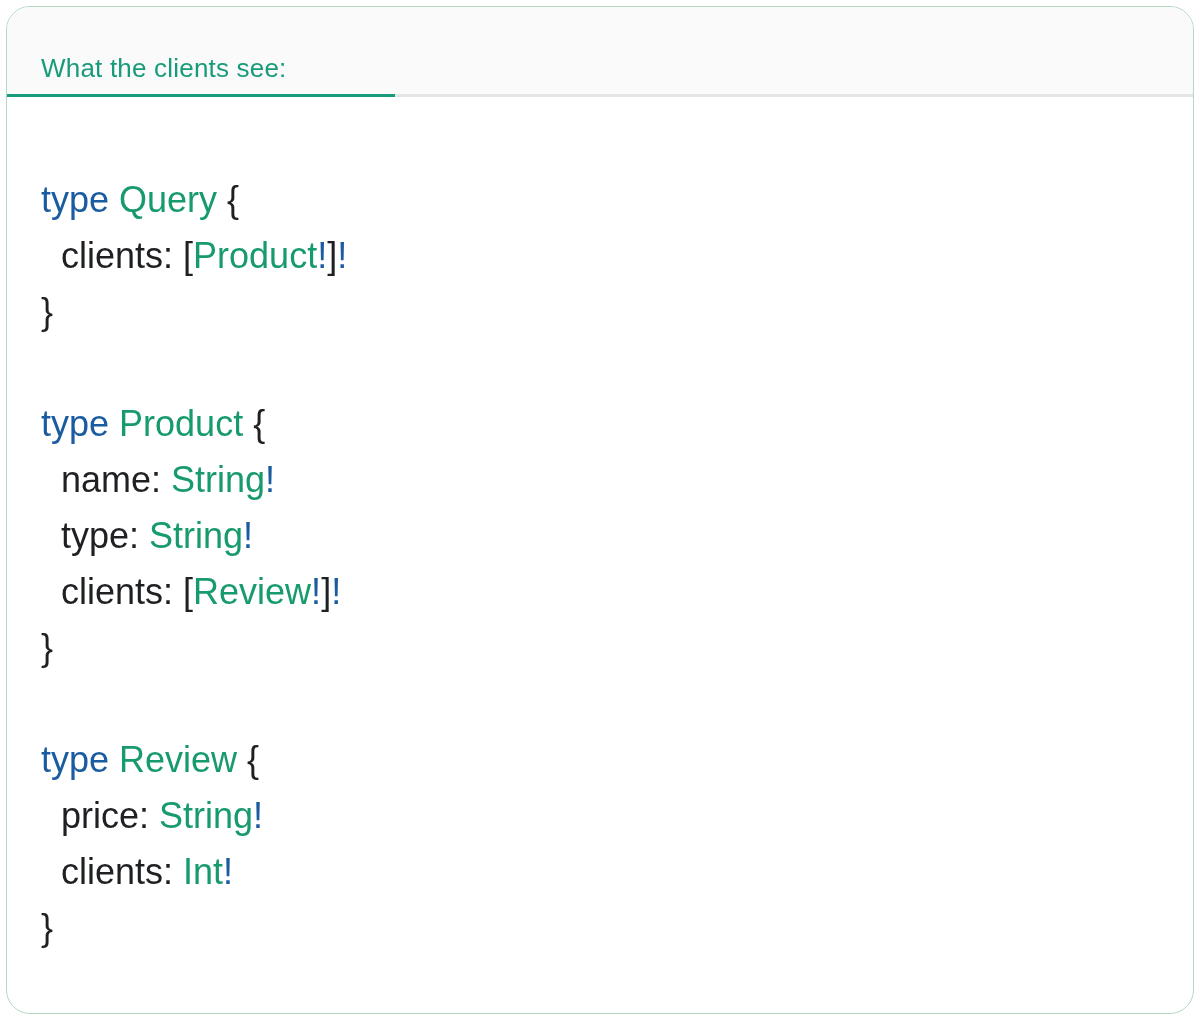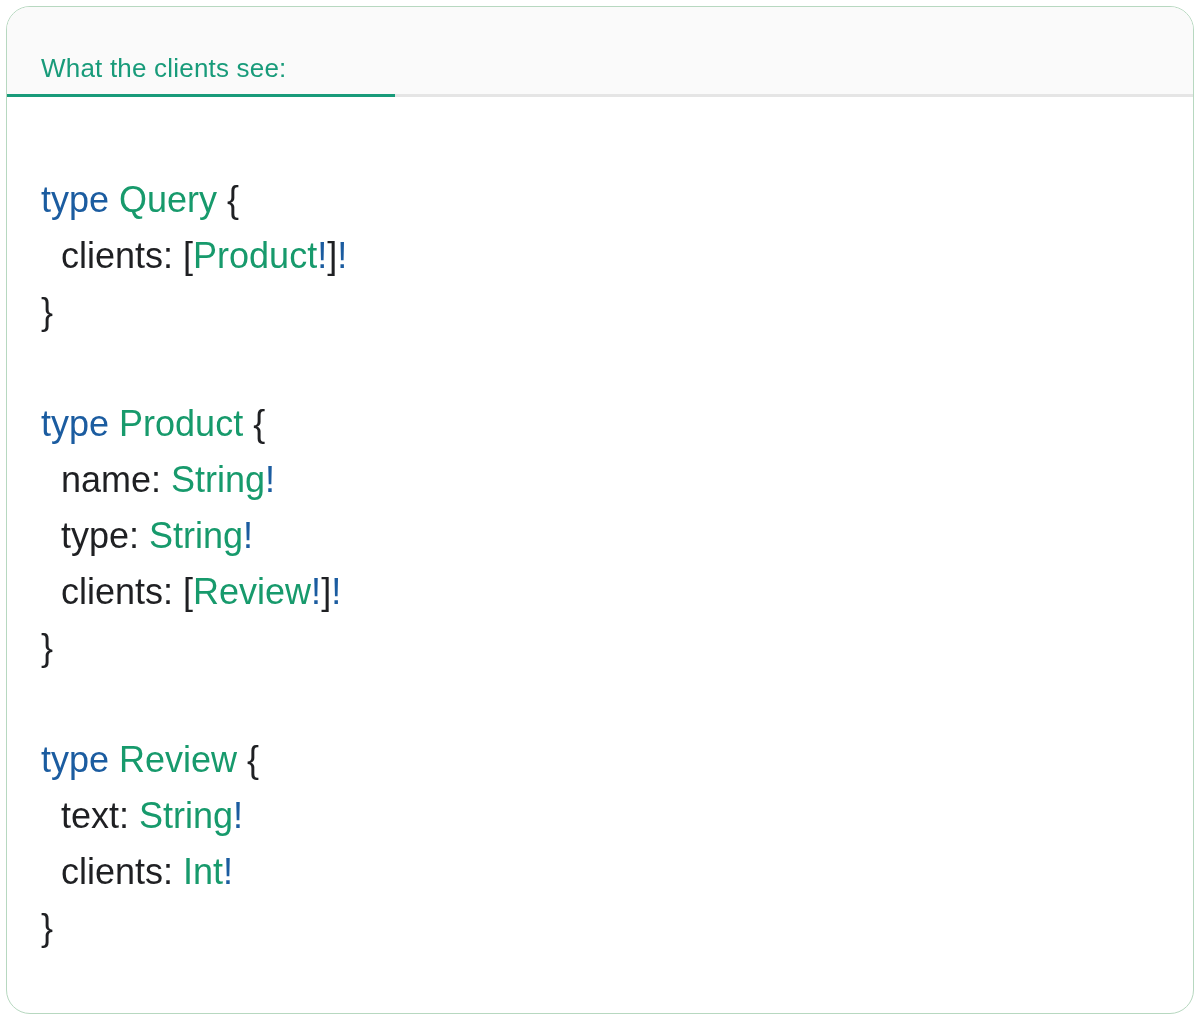--- a/index.html
+++ b/index.html
@@ -95,17 +95,17 @@
       <div class="code-line"><span class="tok-plain">  clients: [</span><span class="tok-type">Product</span><span class="tok-bang">!</span><span class="tok-plain">]</span><span class="tok-bang">!</span></div>
       <div class="code-line"><span class="tok-plain">}</span></div>
       <div class="code-line"></div>
       <div class="code-line"><span class="tok-kw">type</span><span class="tok-plain"> </span><span class="tok-type">Product</span><span class="tok-plain"> {</span></div>
       <div class="code-line"><span class="tok-plain">  name: </span><span class="tok-type">String</span><span class="tok-bang">!</span></div>
       <div class="code-line"><span class="tok-plain">  type: </span><span class="tok-type">String</span><span class="tok-bang">!</span></div>
       <div class="code-line"><span class="tok-plain">  clients: [</span><span class="tok-type">Review</span><span class="tok-bang">!</span><span class="tok-plain">]</span><span class="tok-bang">!</span></div>
       <div class="code-line"><span class="tok-plain">}</span></div>
       <div class="code-line"></div>
       <div class="code-line"><span class="tok-kw">type</span><span class="tok-plain"> </span><span class="tok-type">Review</span><span class="tok-plain"> {</span></div>
-      <div class="code-line"><span class="tok-plain">  text: </span><span class="tok-type">String</span><span class="tok-bang">!</span></div>
+      <div class="code-line"><span class="tok-plain">  price: </span><span class="tok-type">String</span><span class="tok-bang">!</span></div>
       <div class="code-line"><span class="tok-plain">  clients: </span><span class="tok-type">Int</span><span class="tok-bang">!</span></div>
       <div class="code-line"><span class="tok-plain">}</span></div>
     </div>
 </div>
 
 </body></html>

